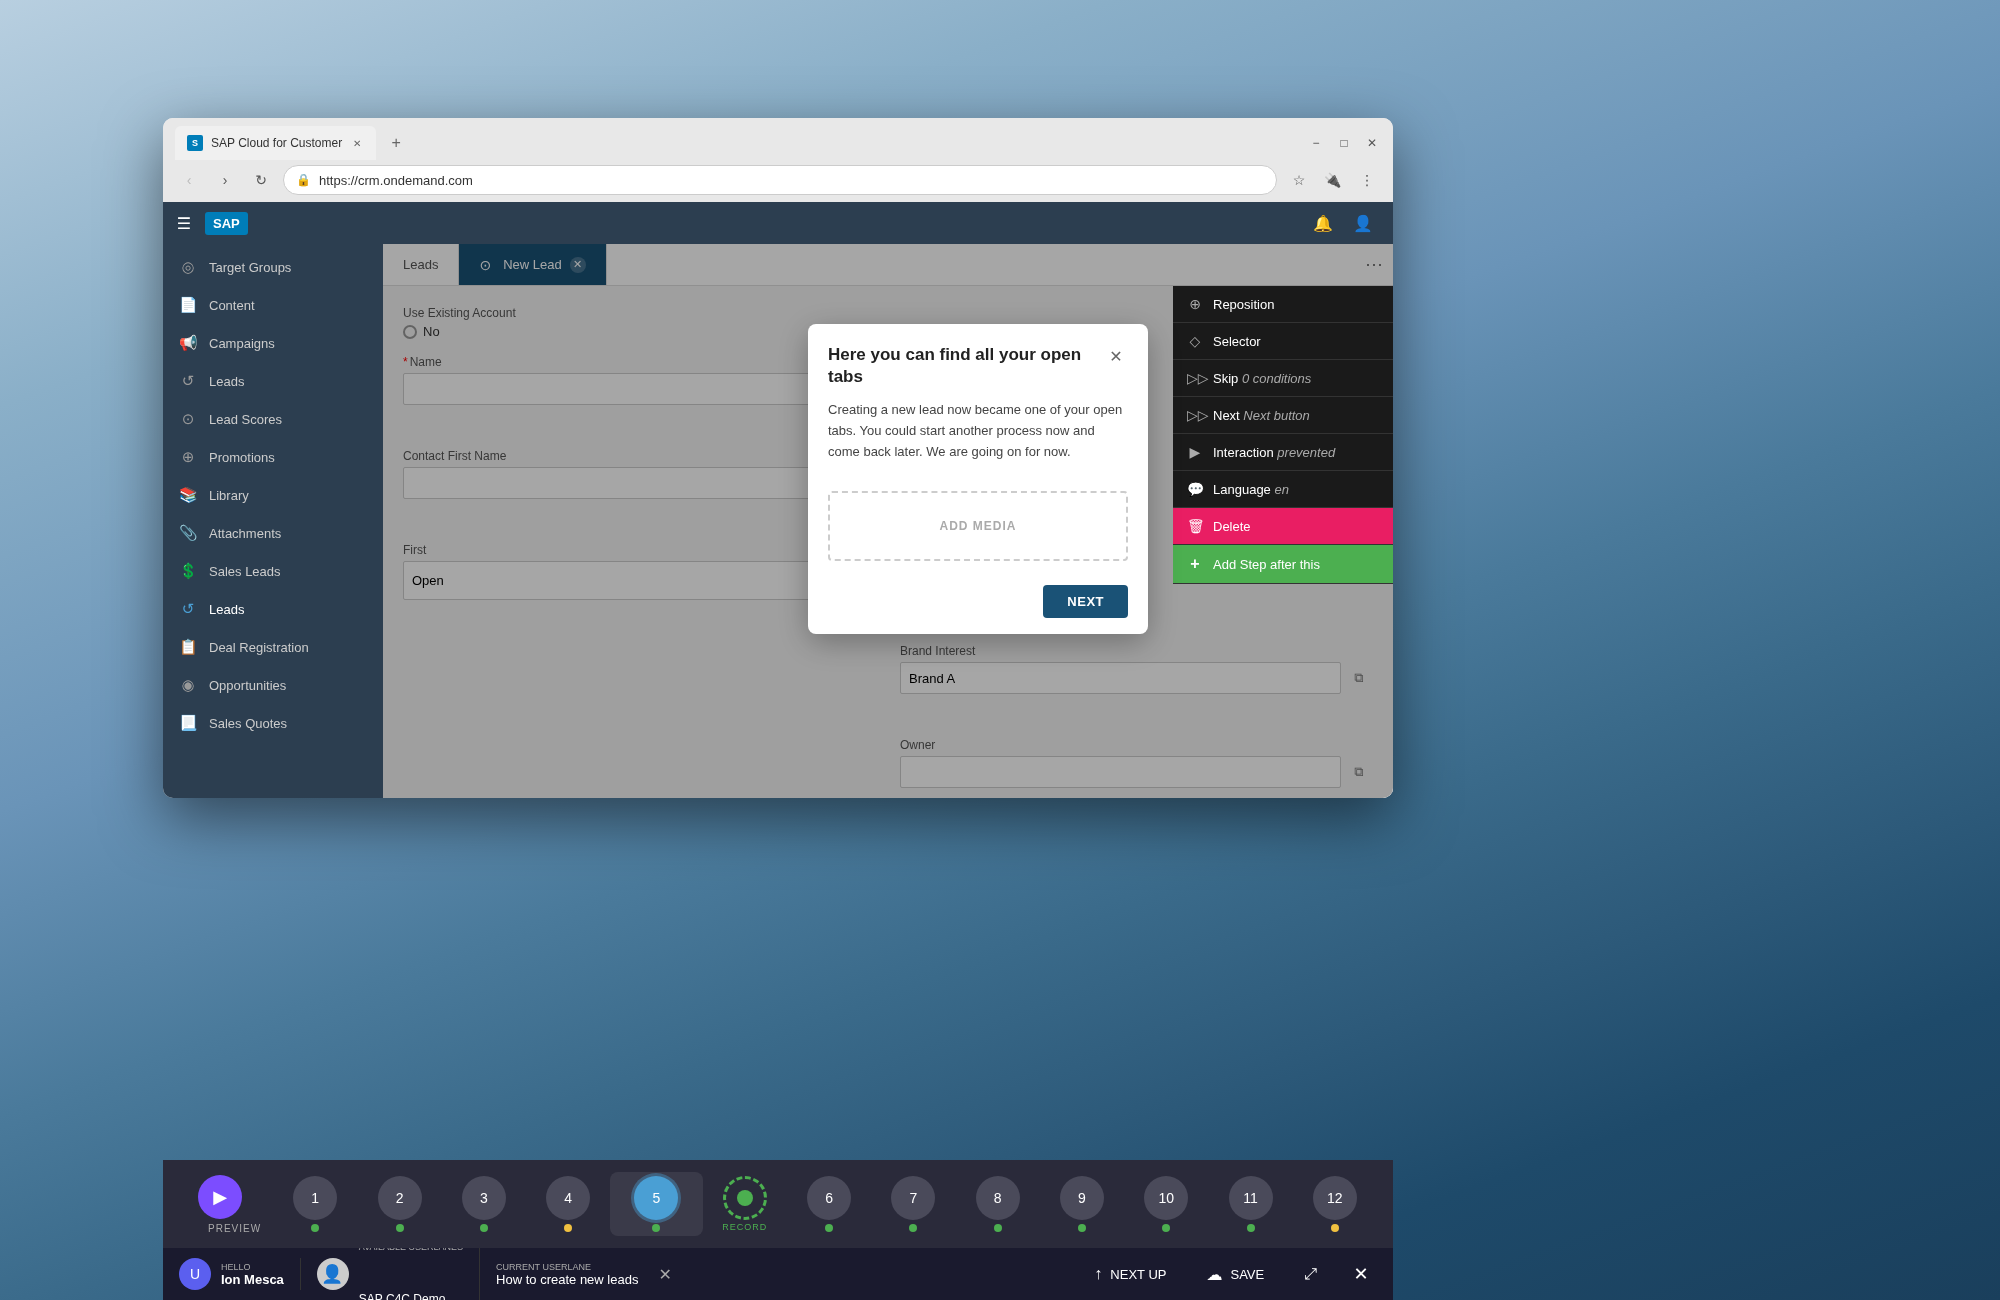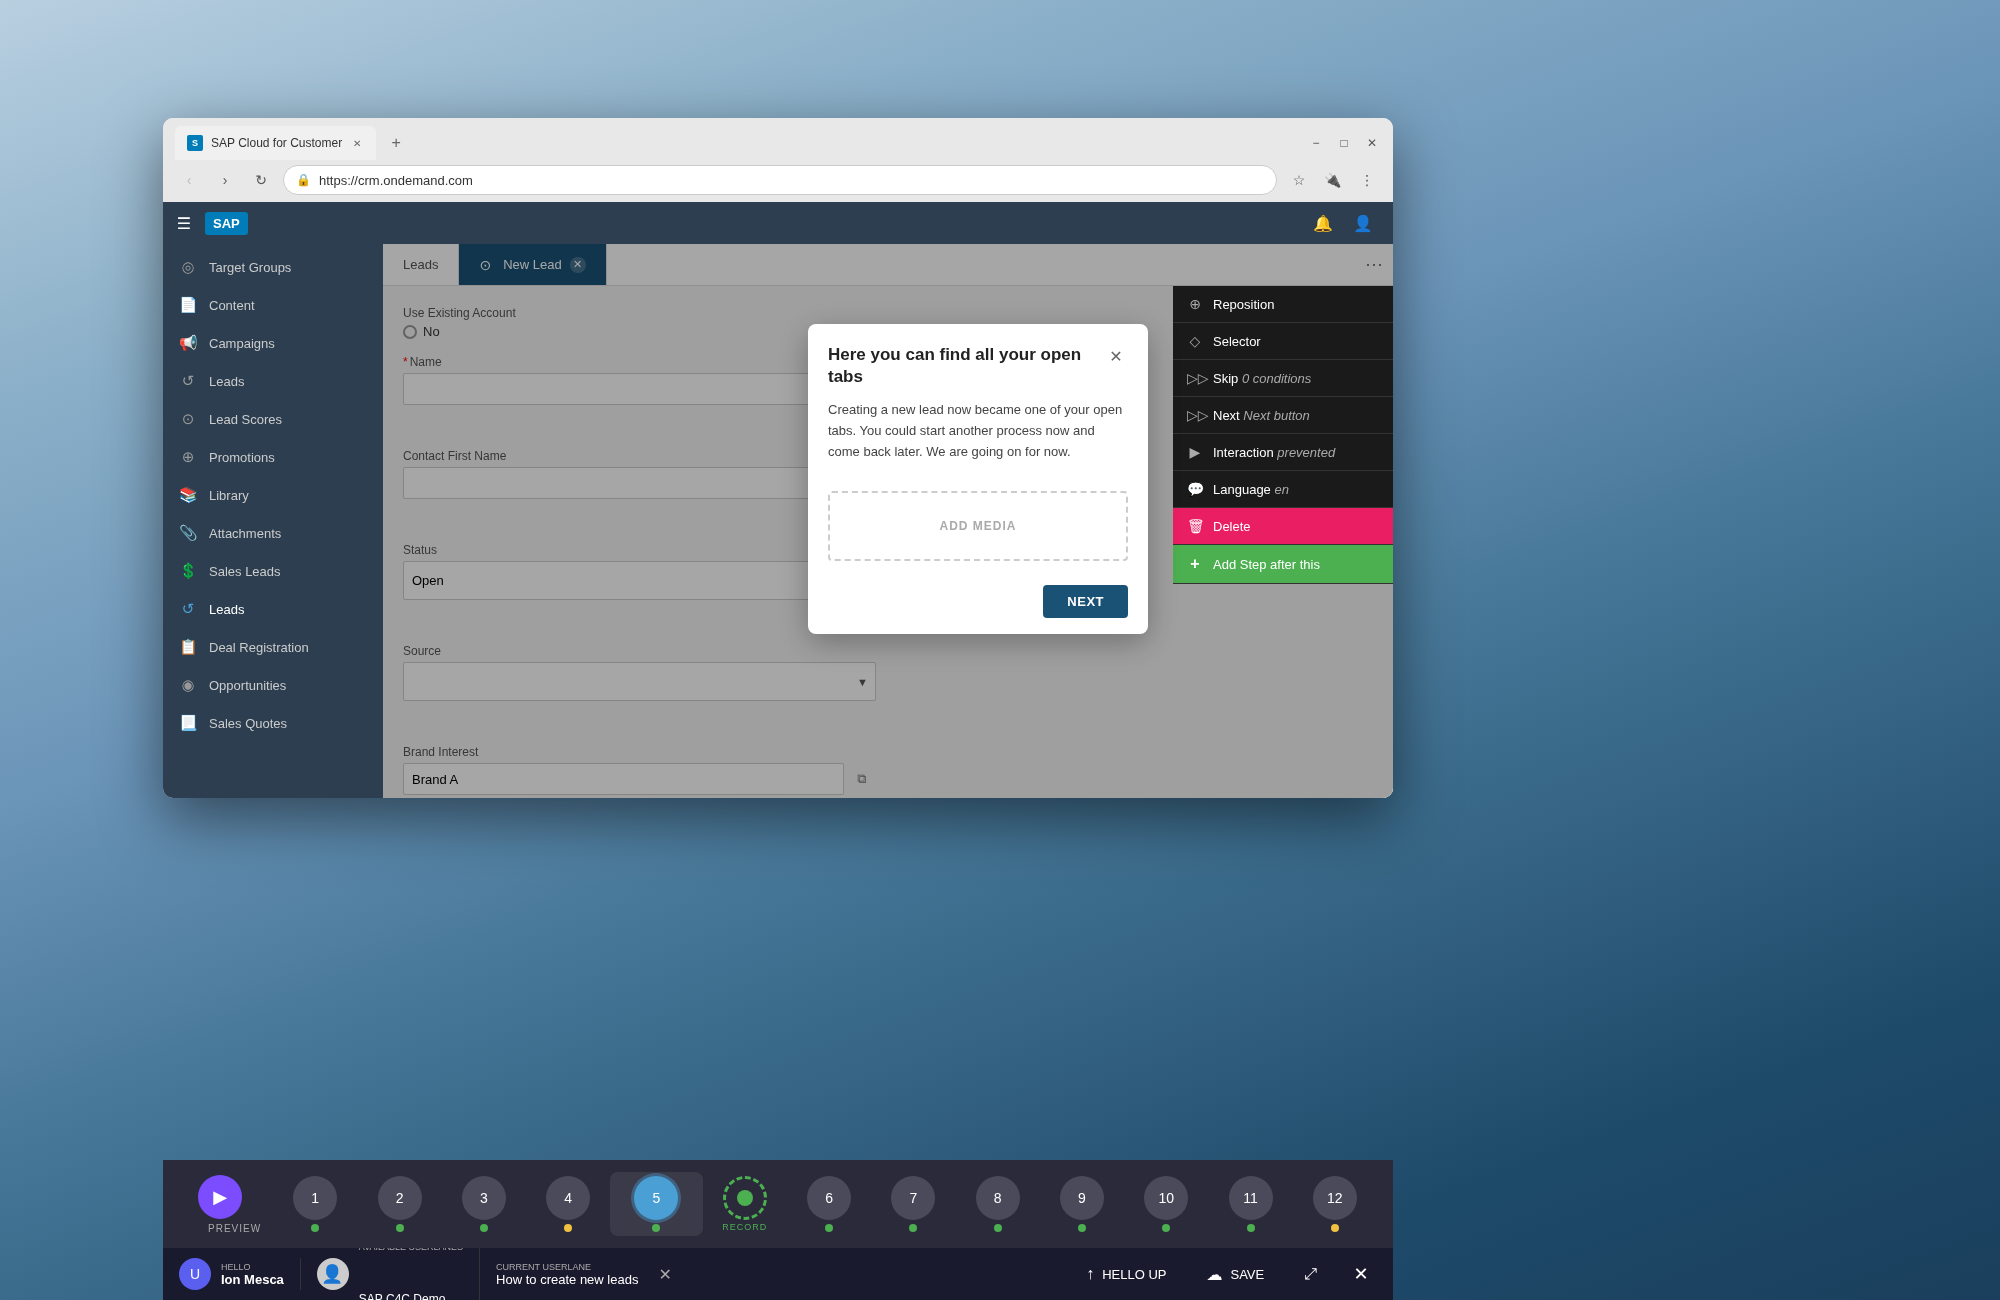--- a/index.html
+++ b/index.html
@@ -805,38 +805,29 @@
               <div class="form-label required">Name</div>
               <input class="form-input" type="text" value="" style="">
             </div>
             <div></div>
             <div class="form-row">
               <div class="form-label">Contact First Name</div>
               <input class="form-input" type="text" value="" style="">
             </div>
             <div></div>
             <div class="form-row">
-              <div class="form-label">Status</div>
+              <div class="form-label">First</div>
               <div class="form-select-wrap">
                 <select class="form-select">
                   <option>Open</option>
                 </select>
                 <span class="select-arrow">▼</span>
               </div>
             </div>
             <div></div>
-            <div class="form-row">
-              <div class="form-label">Source</div>
-              <div class="form-select-wrap">
-                <select class="form-select">
-                  <option></option>
-                </select>
-                <span class="select-arrow">▼</span>
-              </div>
-            </div>
             <div></div>
             <div class="form-row">
               <div class="form-label">Brand Interest</div>
               <div class="input-with-action">
                 <input class="form-input" style="flex: 1 1 0%;" type="text" value="Brand A">
                 <div class="input-action-btn">⧉</div>
               </div>
             </div>
             <div></div>
             <div class="form-row">
@@ -922,21 +913,21 @@
     </div>
   </div>
   <div class="current-userlane">
     <div class="current-label">CURRENT USERLANE</div>
     <div class="current-name">How to create new leads</div>
   </div>
   <div class="close-current">✕</div>
   <div class="toolbar-spacer"></div>
   <div class="toolbar-btn">
     <span class="toolbar-btn-icon">↑</span>
-    <span>HELLO UP</span>
+    <span>NEXT UP</span>
   </div>
   <div class="toolbar-btn">
     <span class="toolbar-btn-icon">☁</span>
     <span>SAVE</span>
   </div>
   <div class="toolbar-btn">
     <span class="toolbar-btn-icon">⤢</span>
   </div>
   <div class="toolbar-close">✕</div>
 </div>

